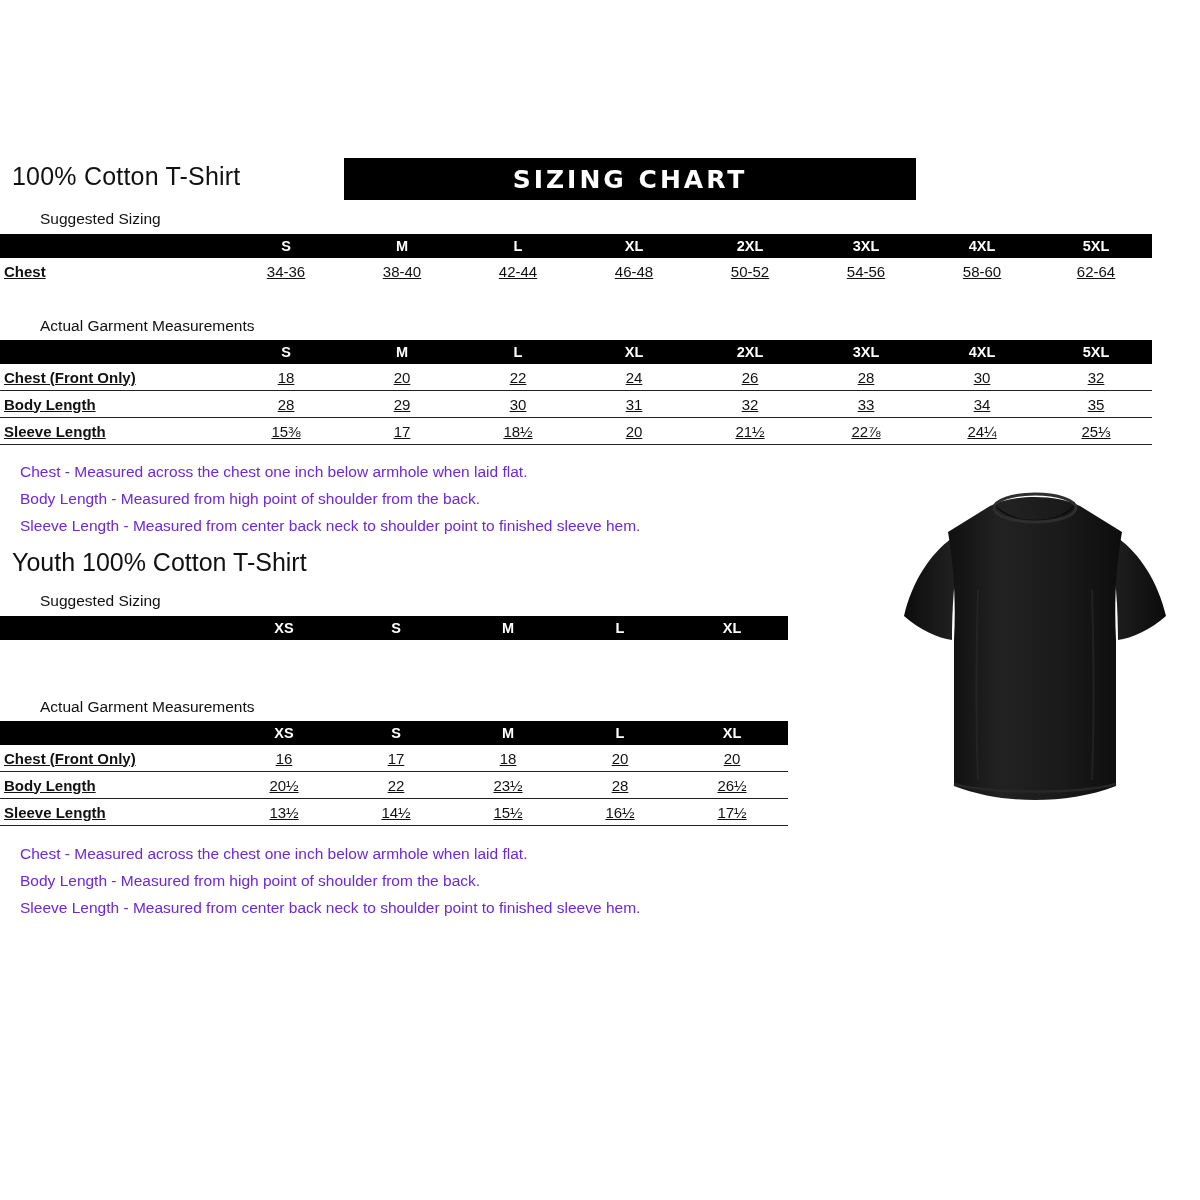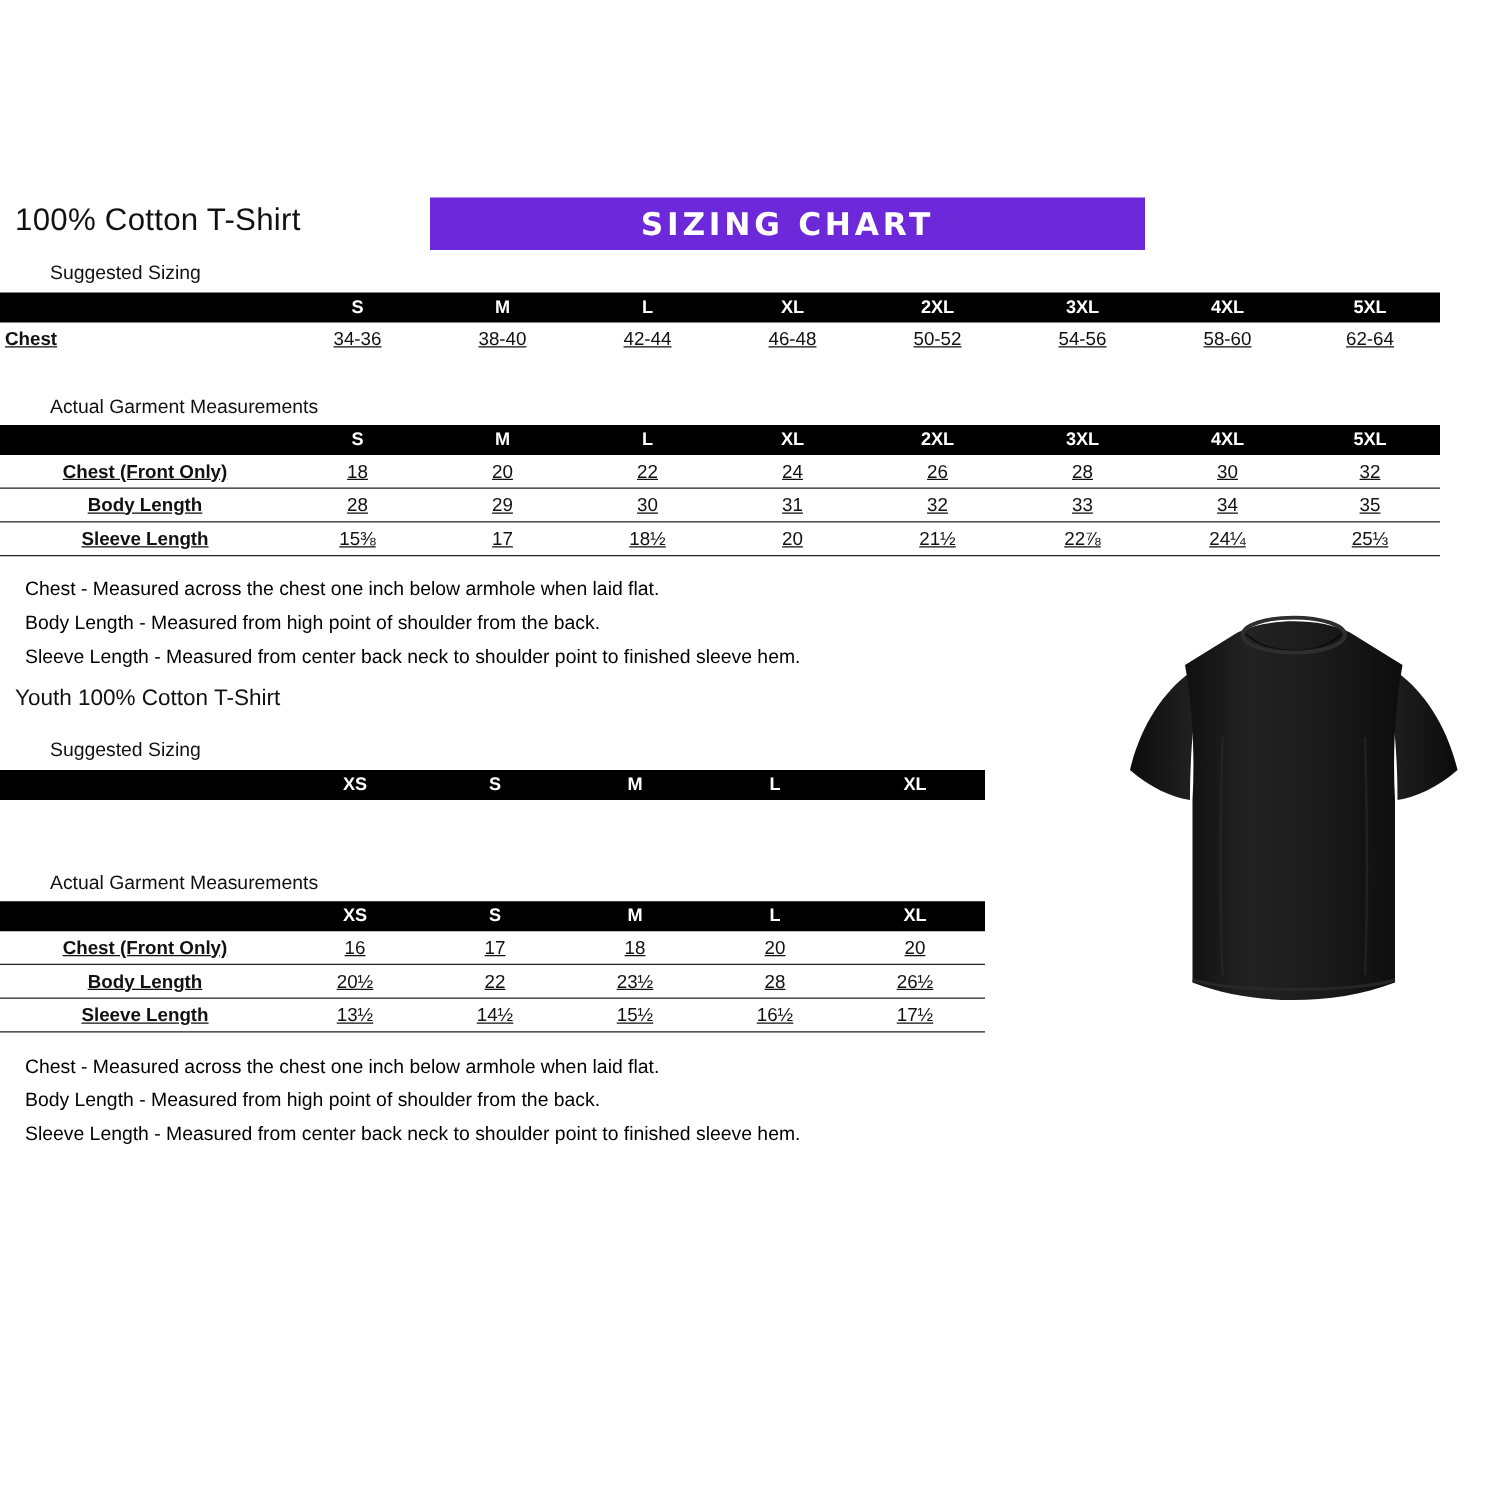--- a/index.html
+++ b/index.html
@@ -40,21 +40,21 @@
     letter-spacing: 0.2px;
     color: #111;
     white-space: nowrap;
   }
   .sizing-banner {
     position: absolute;
     left: 332px;
     top: 0px;
     width: 572px;
     height: 42px;
-    background: #6d28d9;
+    background: #000000;
   }
   .sizing-banner span {
     position: absolute;
     left: 0;
     right: 0;
     top: 7px;
     text-align: center;
     color: #ffffff;
     font-size: 25px;
     font-weight: bold;
@@ -103,40 +103,39 @@
     text-decoration: underline;
   }
   .body-row td.lbl {
     text-align: left;
     padding-left: 4px;
     font-weight: bold;
     font-size: 15px;
   }
   .ruled .body-row td {
     border-bottom: 1.5px solid #222;
-    text-align: center;
   }
   .ruled .body-row.first td {
     border-top: 0;
   }
 
   
   .note {
     position: absolute;
     font-size: 15.5px;
-    color: #000000;
+    color: #6d28d9;
     white-space: nowrap;
   }
 
   
   .youth-title {
     position: absolute;
     left: 12px;
     top: 548px;
-    font-size: 18px;
+    font-size: 25px;
     color: #111;
     white-space: nowrap;
   }
 
   
   .shirt-wrap {
     position: absolute;
     left: 890px;
     top: 470px;
     width: 290px;

